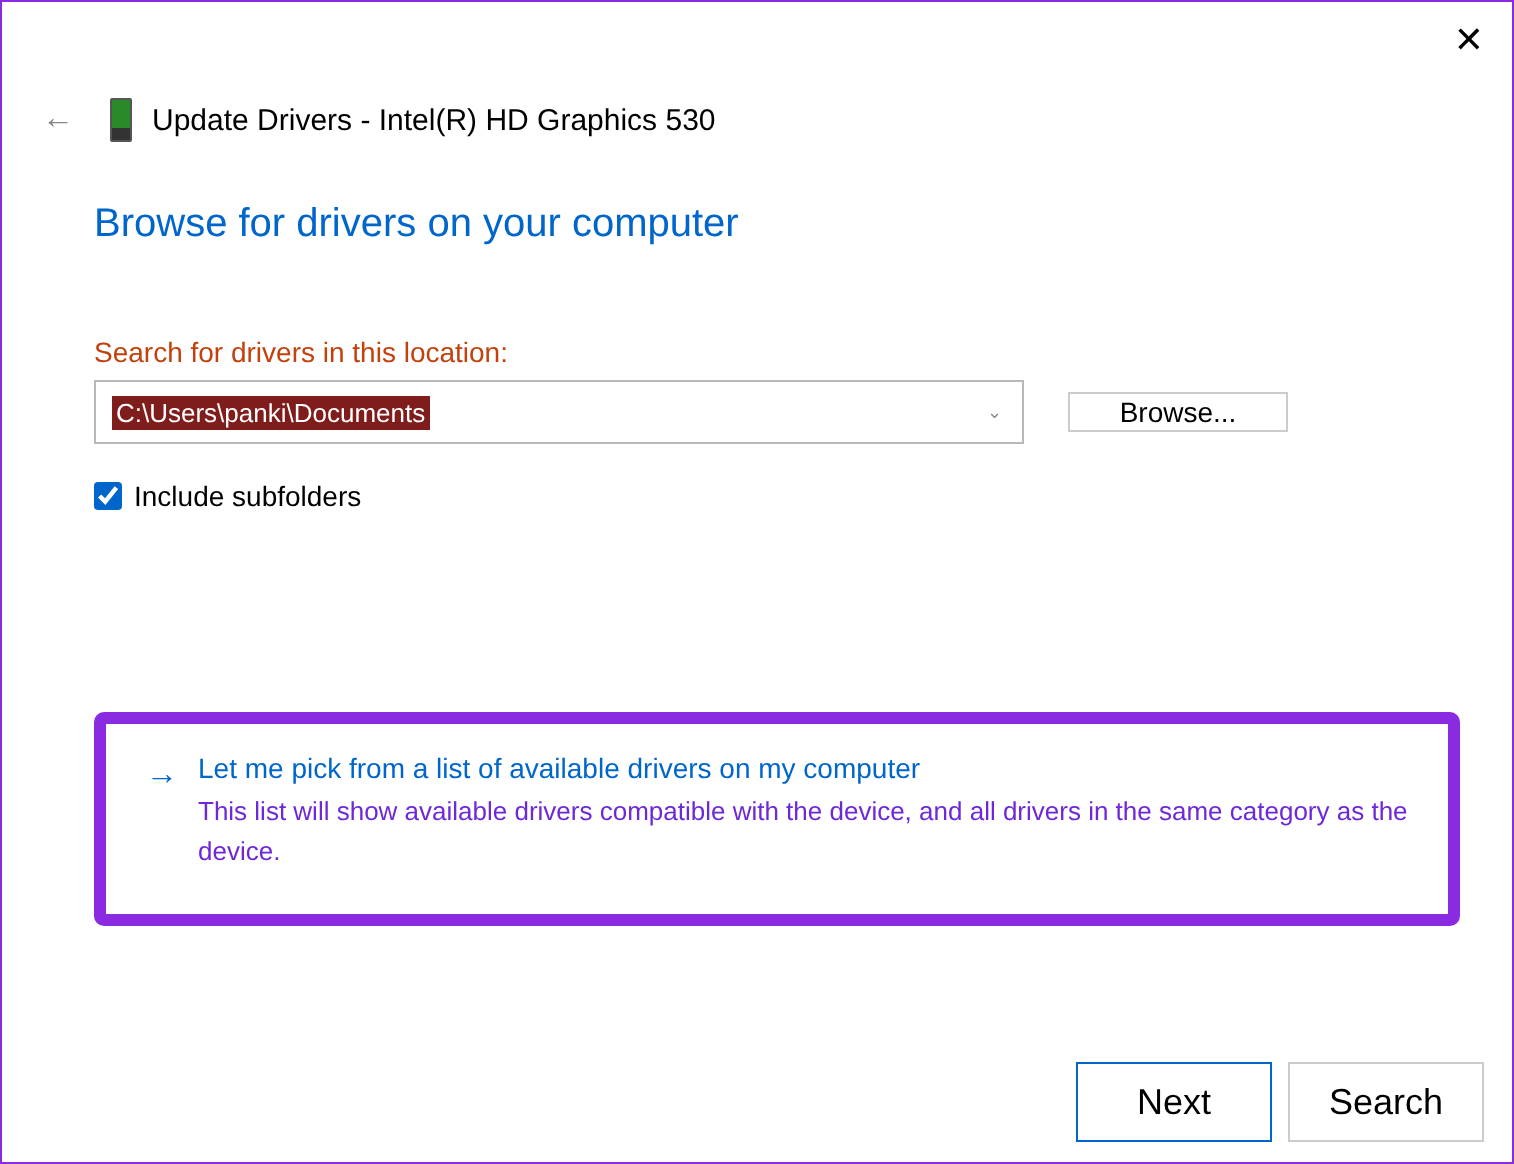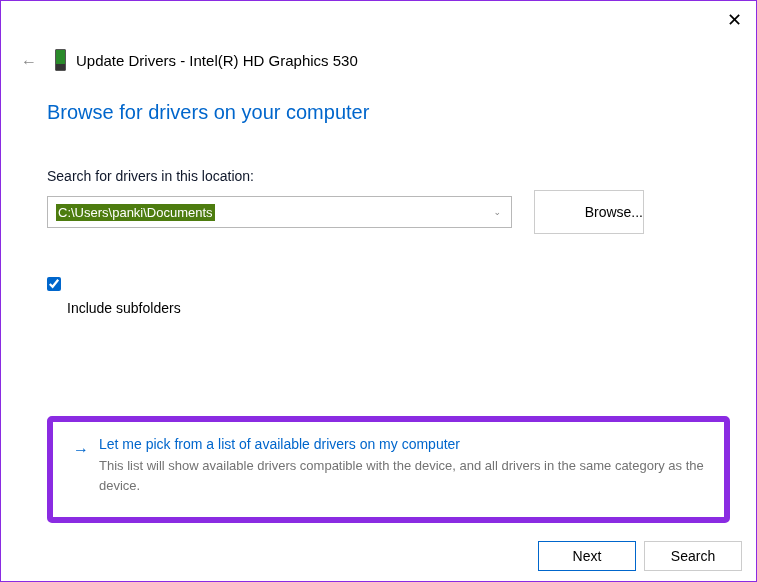--- a/index.html
+++ b/index.html
@@ -54,74 +54,72 @@
     padding: 30px 26px 0 46px;
   }
   .main-heading {
     color: #0066cc;
     font-size: 20px;
     font-weight: 400;
     margin-bottom: 44px;
   }
   .search-label {
     font-size: 14px;
-    color: #0f172a;
+    color: #c2410c;
     margin-bottom: 6px;
   }
   .path-row {
     display: flex;
     align-items: center;
     gap: 22px;
     margin-bottom: 18px;
   }
   .path-combo {
     flex: 1;
     border: 1px solid #b8b8b8;
     height: 32px;
     display: flex;
     align-items: center;
     padding: 0 8px;
     position: relative;
     max-width: 465px;
   }
   .path-text {
-    background: #4d7c0f;
+    background: #7f1d1d;
     color: #fff;
     font-size: 13px;
     padding: 1px 2px;
   }
   .combo-arrow {
     position: absolute;
     right: 10px;
     color: #888;
     font-size: 9px;
   }
   .browse-btn {
     background: #fff;
     border: 1px solid #ccc;
-    height: 44px;
+    height: 20px;
     width: 110px;
     font-size: 14px;
     cursor: pointer;
-    text-align: right;
   }
   .checkbox-row {
     display: flex;
     align-items: center;
     gap: 6px;
     margin-bottom: 100px;
   }
   .checkbox-row input {
     accent-color: #0066cc;
     width: 14px;
     height: 14px;
   }
   .checkbox-row label {
     font-size: 14px;
-    margin-top: 48px;
   }
   .option-box {
     border: 6px solid #8a2be2;
     margin: 0 0 0 0;
     padding: 14px 20px 22px 20px;
     border-radius: 5px;
   }
   .option-row {
     display: flex;
     align-items: flex-start;
@@ -131,35 +129,35 @@
     color: #0066cc;
     font-size: 16px;
     margin-top: 3px;
   }
   .option-title {
     color: #0066cc;
     font-size: 14px;
     margin-bottom: 4px;
   }
   .option-desc {
-    color: #737373;
+    color: #6d28d9;
     font-size: 13px;
     line-height: 1.5;
   }
   .footer {
     position: absolute;
     bottom: 10px;
     right: 14px;
     display: flex;
     gap: 8px;
   }
   .footer button {
-    height: 30px;
+    height: 40px;
     width: 98px;
-    font-size: 14px;
+    font-size: 18px;
     background: #fff;
     border: 1px solid #ccc;
     cursor: pointer;
   }
   .footer .next-btn {
     border: 1px solid #0066cc;
   }
 </style>
 </head>
 <body>

